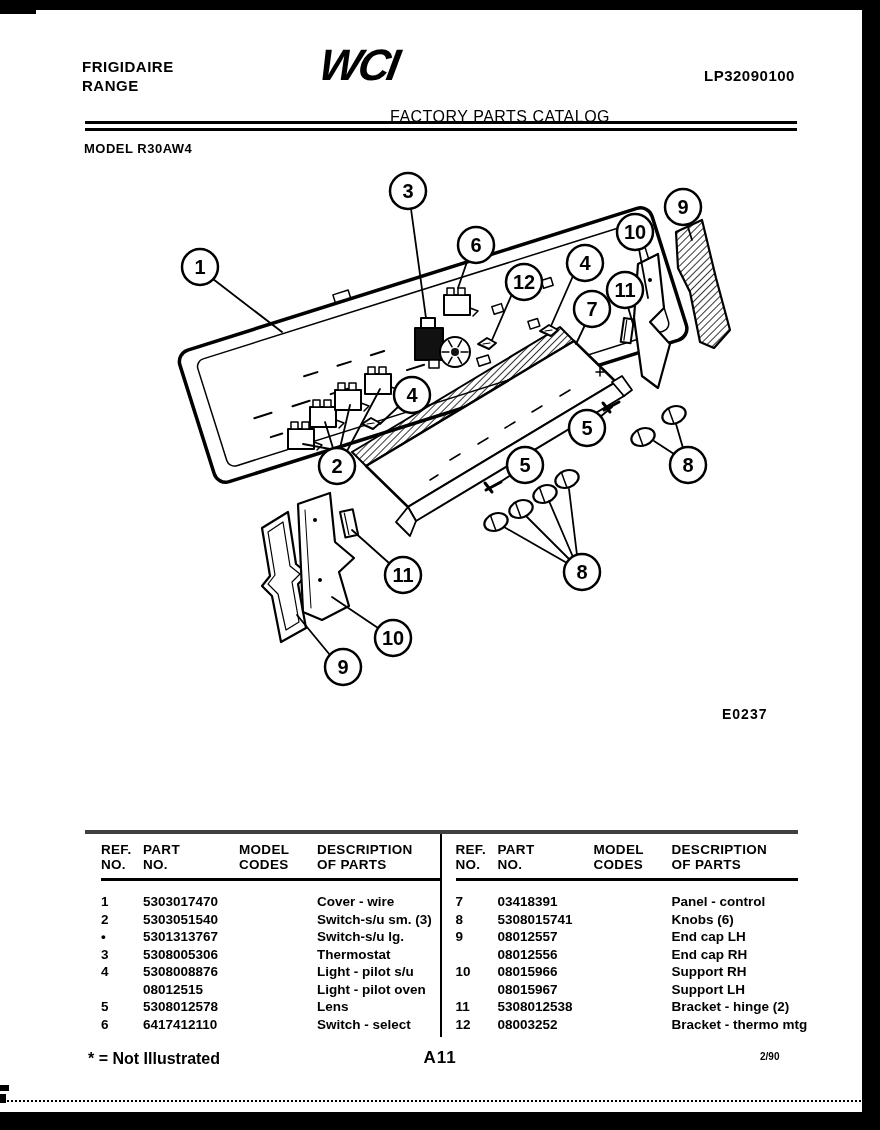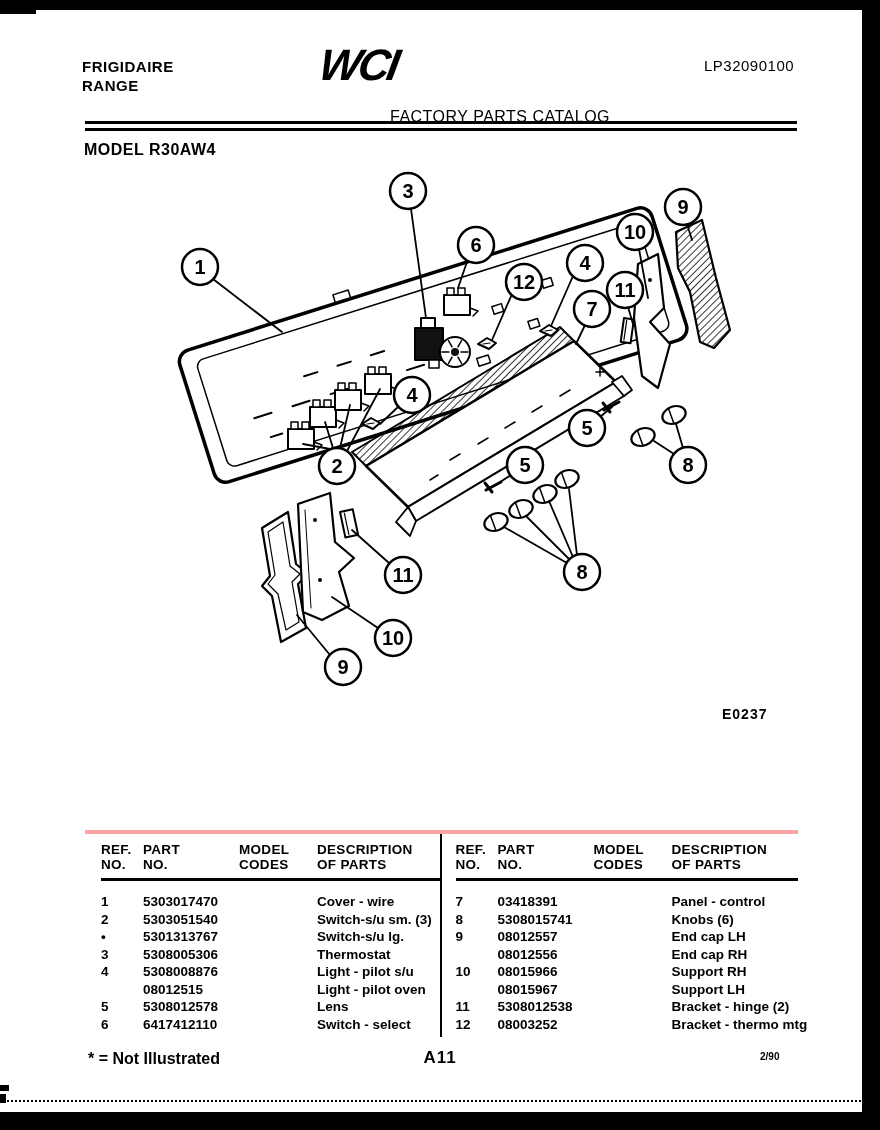--- a/index.html
+++ b/index.html
@@ -13,30 +13,30 @@
   .scan-top-notch{left:0;top:10px;width:36px;height:4px;background:#000;}
   .scan-right{right:0;top:0;width:18px;height:1130px;background:#000;}
   .scan-bottom{left:0;top:1112px;width:880px;height:18px;background:#000;}
   .scan-dotted{left:0;top:1100px;width:880px;height:0;border-top:2px dotted #000;}
   .scan-mark1{left:0;top:1085px;width:9px;height:6px;background:#000;}
   .scan-mark2{left:0;top:1094px;width:6px;height:9px;background:#000;}
   
   .brand{left:82px;top:57px;font-size:15px;font-weight:700;letter-spacing:.5px;line-height:19px;white-space:pre-line;}
   .logo{left:320px;top:40px;font-size:44px;font-weight:900;font-style:italic;letter-spacing:-3px;transform:skewX(-10deg);}
   .catalog-title{left:390px;top:60px;font-size:16px;font-weight:400;letter-spacing:.5px;margin-top:48px;}
-  .pubno{left:704px;top:57px;font-size:15px;font-weight:400;letter-spacing:.5px;}
+  .pubno{left:704px;top:67px;font-size:15px;font-weight:700;letter-spacing:.5px;}
   .rule1{left:85px;top:121px;width:712px;height:3px;background:#000;}
   .rule2{left:85px;top:128px;width:712px;height:3px;background:#000;}
-  .model{left:84px;top:141px;font-size:16px;font-weight:700;letter-spacing:.5px;}
+  .model{left:84px;top:141px;font-size:13px;font-weight:700;letter-spacing:.5px;}
   .diagram-code{left:698px;top:706px;font-size:14px;font-weight:700;letter-spacing:1px;margin-left:24px;}
   
   .diagram-svg{left:0;top:160px;width:860px;height:600px;}
   .co text{font:700 20px "Liberation Sans",sans-serif;fill:#000;stroke:none;text-anchor:middle;}
   
-  .parts-table{left:85px;top:830px;width:713px;display:flex;border-top:4px solid #fca5a5;min-height:203px;}
+  .parts-table{left:85px;top:830px;width:713px;display:flex;border-top:4px solid #404040;min-height:203px;}
   .half{width:50%;box-sizing:border-box;}
   .half.lefth{padding-left:16px;}
   .half.righth{padding-left:14px;}
   .thead{display:grid;grid-template-columns:42px 96px 78px auto;padding:8px 0 6px 0;border-bottom:3px solid #000;}
   .thead span{display:block;font-size:13.5px;font-weight:700;line-height:15px;letter-spacing:.3px;}
   .tbody{display:grid;grid-template-columns:42px 96px 78px auto;padding-top:12px;padding-bottom:8px;}
   .tbody div{font-size:13.5px;font-weight:700;line-height:17.5px;white-space:nowrap;}
   .vdivider{position:absolute;left:355px;top:0;width:2px;height:203px;background:#000;}
   
   .foot-note{left:88px;top:1050px;font-size:16px;font-weight:700;}

